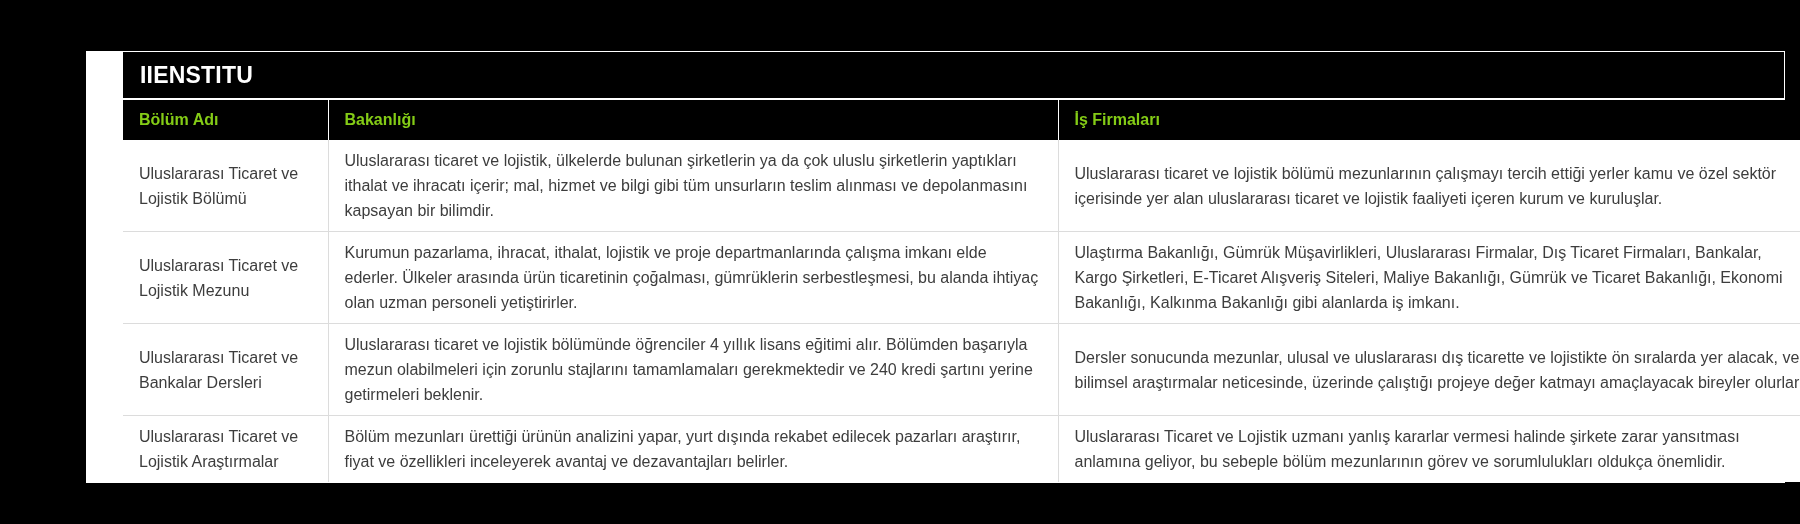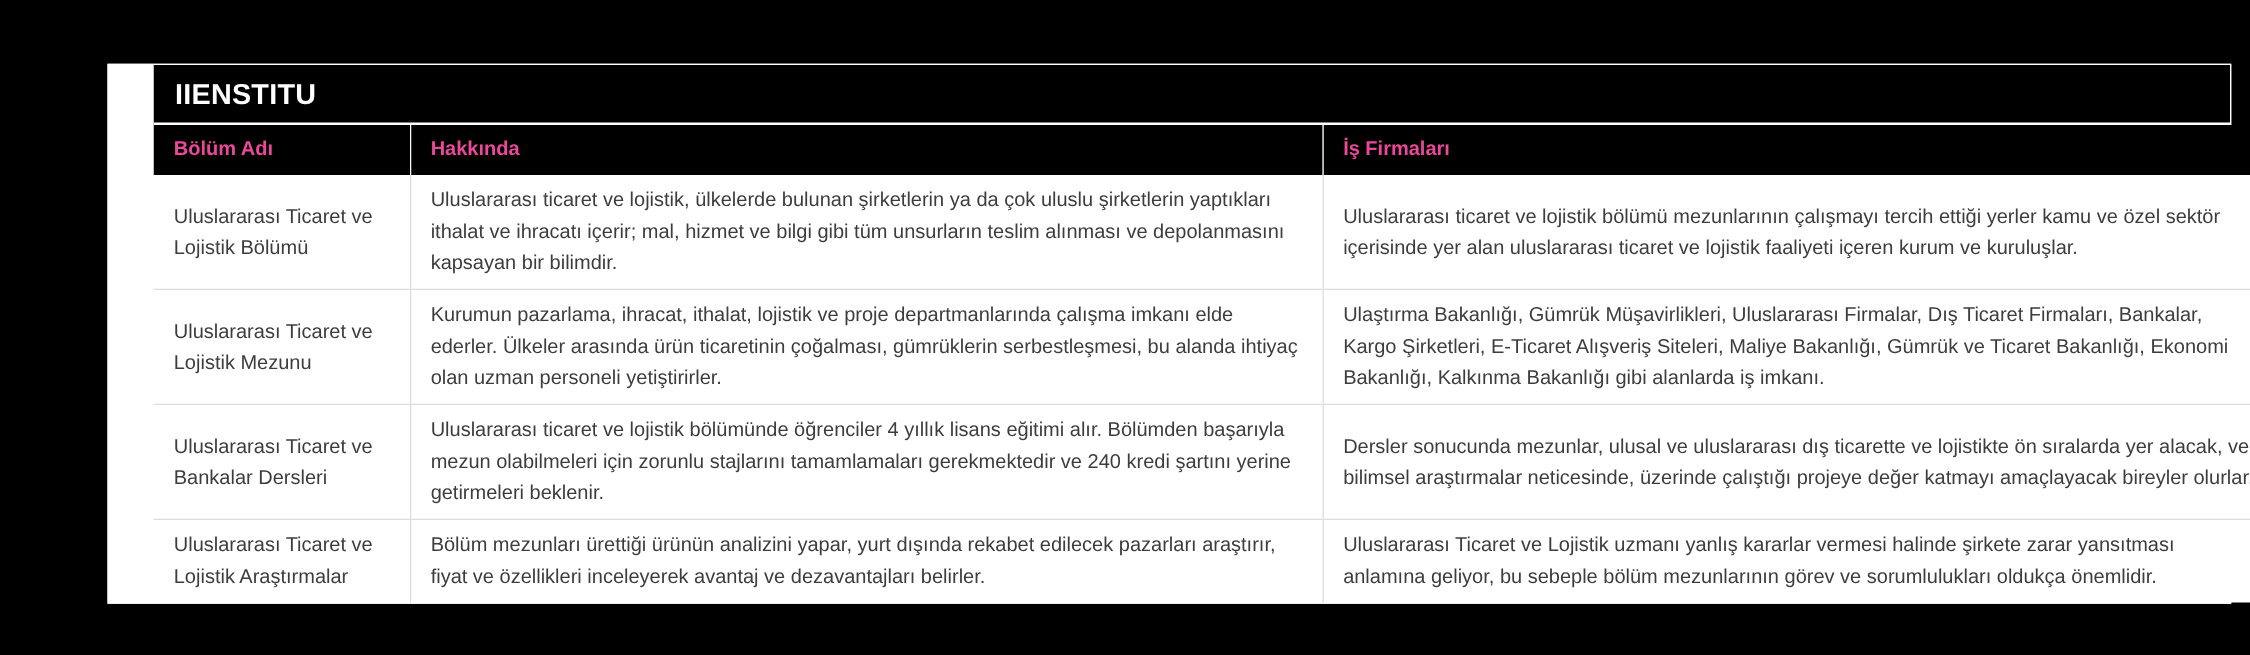--- a/index.html
+++ b/index.html
@@ -32,21 +32,21 @@
     border-bottom: 2px solid #ffffff;
     letter-spacing: 0.2px;
   }
   table.info-table {
     width: 100%;
     border-collapse: collapse;
     table-layout: fixed;
   }
   table.info-table th {
     background: #000000;
-    color: #ec4899;
+    color: #84cc16;
     font-weight: bold;
     font-size: 16px;
     text-align: left;
     height: 40px;
     padding: 0 16px;
     vertical-align: middle;
   }
   table.info-table th + th {
     border-left: 1px solid #ffffff;
   }
@@ -78,21 +78,21 @@
 
   <table class="info-table">
     <colgroup>
       <col class="c1">
       <col class="c2">
       <col class="c3">
     </colgroup>
     <thead>
       <tr>
         <th>Bölüm Adı</th>
-        <th>Hakkında</th>
+        <th>Bakanlığı</th>
         <th>İş Firmaları</th>
       </tr>
     </thead>
     <tbody>
       <tr class="row-std">
         <td>Uluslararası Ticaret ve Lojistik Bölümü</td>
         <td>Uluslararası ticaret ve lojistik, ülkelerde bulunan şirketlerin ya da çok uluslu şirketlerin yaptıkları ithalat ve ihracatı içerir; mal, hizmet ve bilgi gibi tüm unsurların teslim alınması ve depolanmasını kapsayan bir bilimdir.</td>
         <td>Uluslararası ticaret ve lojistik bölümü mezunlarının çalışmayı tercih ettiği yerler kamu ve özel sektör içerisinde yer alan uluslararası ticaret ve lojistik faaliyeti içeren kurum ve kuruluşlar.</td>
       </tr>
       <tr class="row-std">

